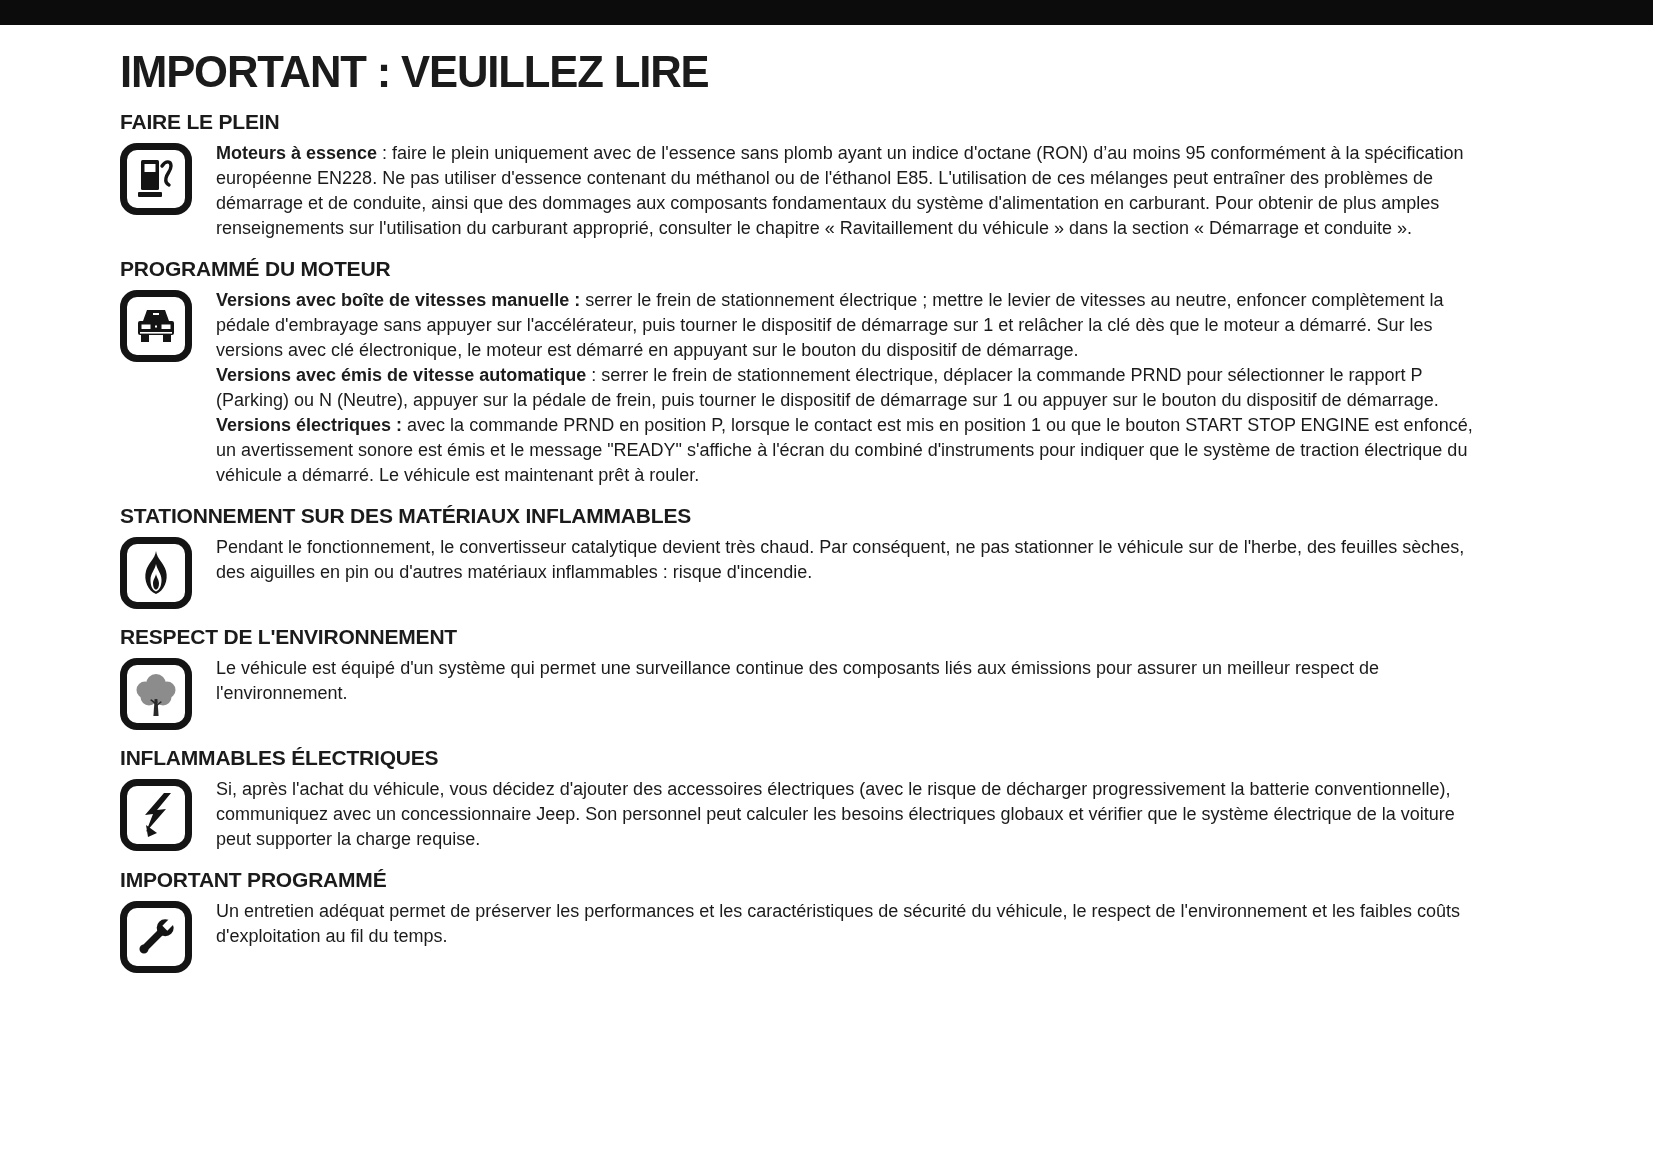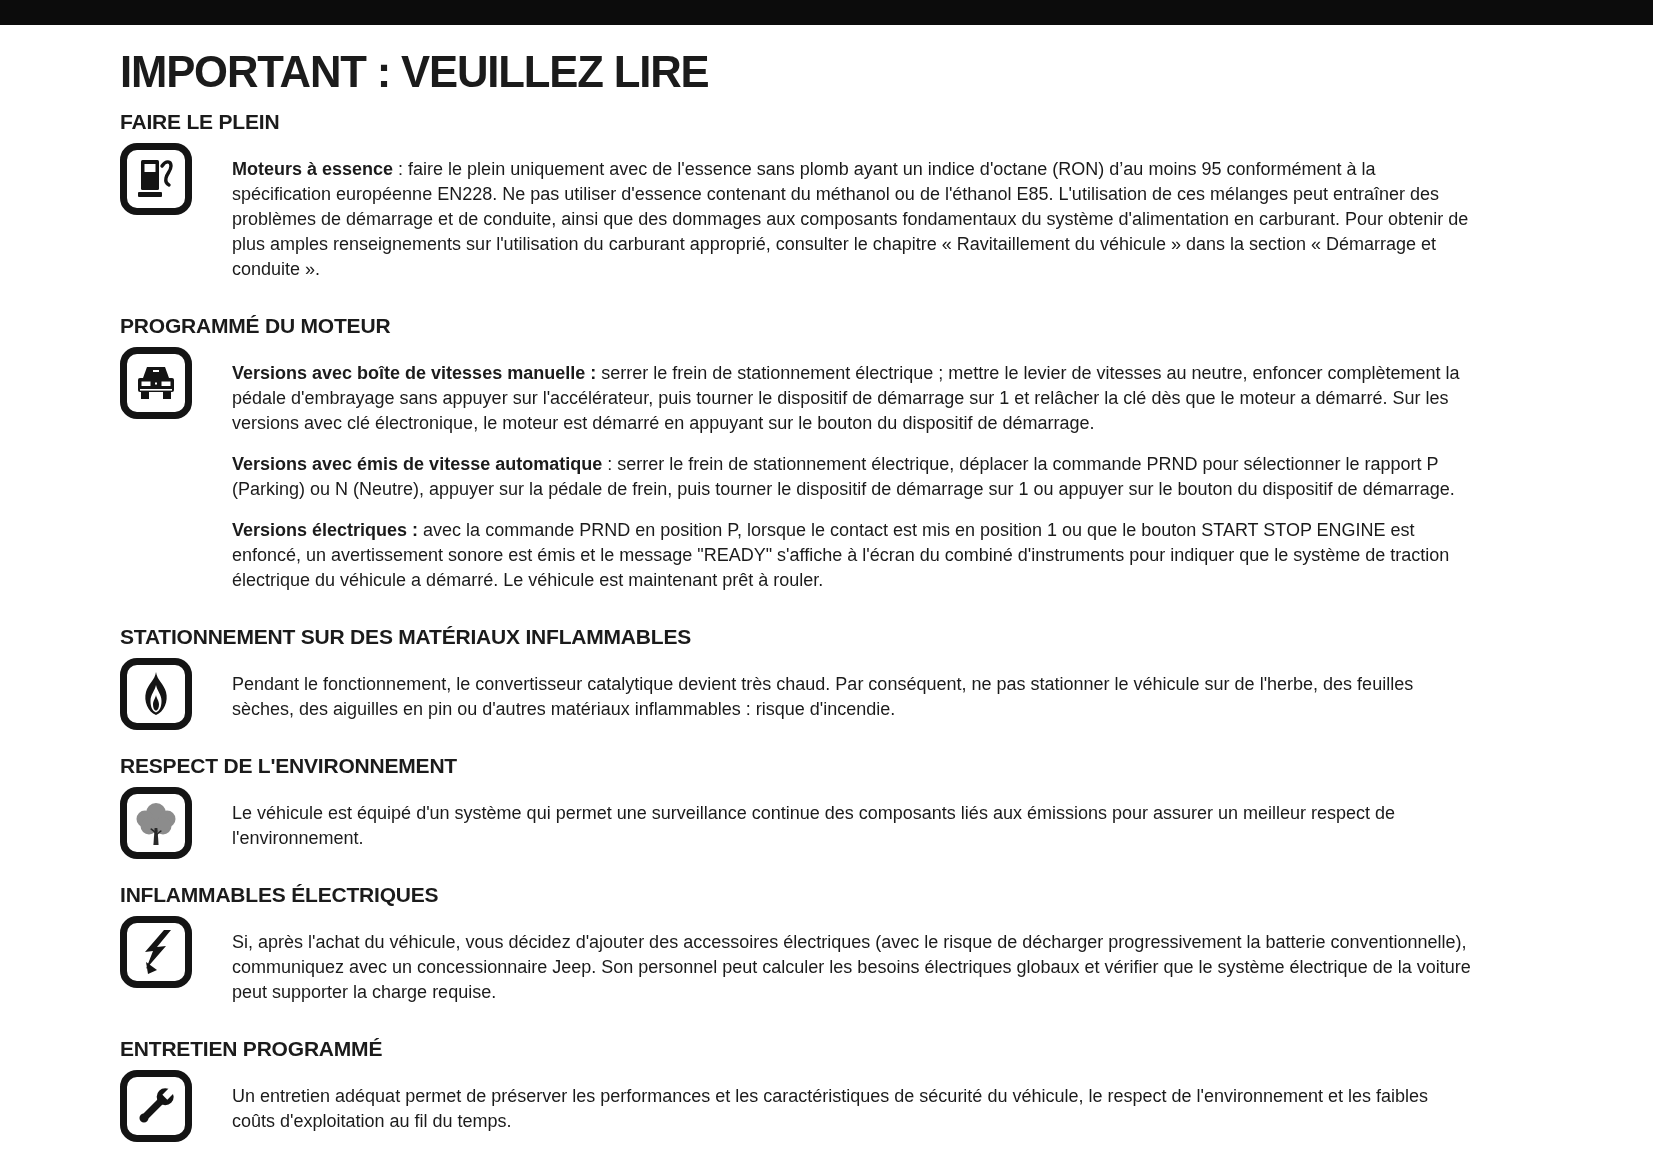--- a/index.html
+++ b/index.html
@@ -56,21 +56,21 @@
     justify-content: center;
     background: #ffffff;
     margin-top: 2px;
   }
   .icon-box svg { display: block; }
   .section-text {
     width: 1275px;
     font-size: 18px;
     line-height: 25px;
   }
-  .section-text p { margin: 16px; }
+  .section-text p { margin: 0; }
   .lead { font-weight: bold; }
 </style>
 </head>
 <body>
 
 <div class="top-bar"></div>
 
 <div class="content">
 
   <h1 class="page-title">IMPORTANT : VEUILLEZ LIRE</h1>
@@ -162,21 +162,21 @@
           <polygon points="10,45 8,33 19,41" fill="#141414"></polygon>
         </svg>
       </div>
       <div class="section-text">
         <p><span>Si, après l'achat du véhicule, vous décidez d'ajouter des accessoires électriques (avec le risque de décharger progressivement la batterie conventionnelle), communiquez avec un concessionnaire Jeep. Son personnel peut calculer les besoins électriques globaux et vérifier que le système électrique de la voiture peut supporter la charge requise.</span></p>
       </div>
     </div>
   </div>
 
   <div class="section">
-    <div class="section-heading">ENTRETIEN PROGRAMMÉ</div>
+    <div class="section-heading">IMPORTANT PROGRAMMÉ</div>
     <div class="section-row">
       <div class="icon-box">
         <svg width="46" height="46" viewBox="0 0 46 46">
           <g transform="rotate(45 23 23)">
             <rect x="19.5" y="10" width="7" height="30" rx="3.5" fill="#141414"></rect>
             <circle cx="23" cy="10" r="8.5" fill="#141414"></circle>
             <rect x="19.5" y="0" width="7" height="10.5" fill="#ffffff"></rect>
             <circle cx="23" cy="40" r="4.5" fill="#141414"></circle>
           </g>
         </svg>

